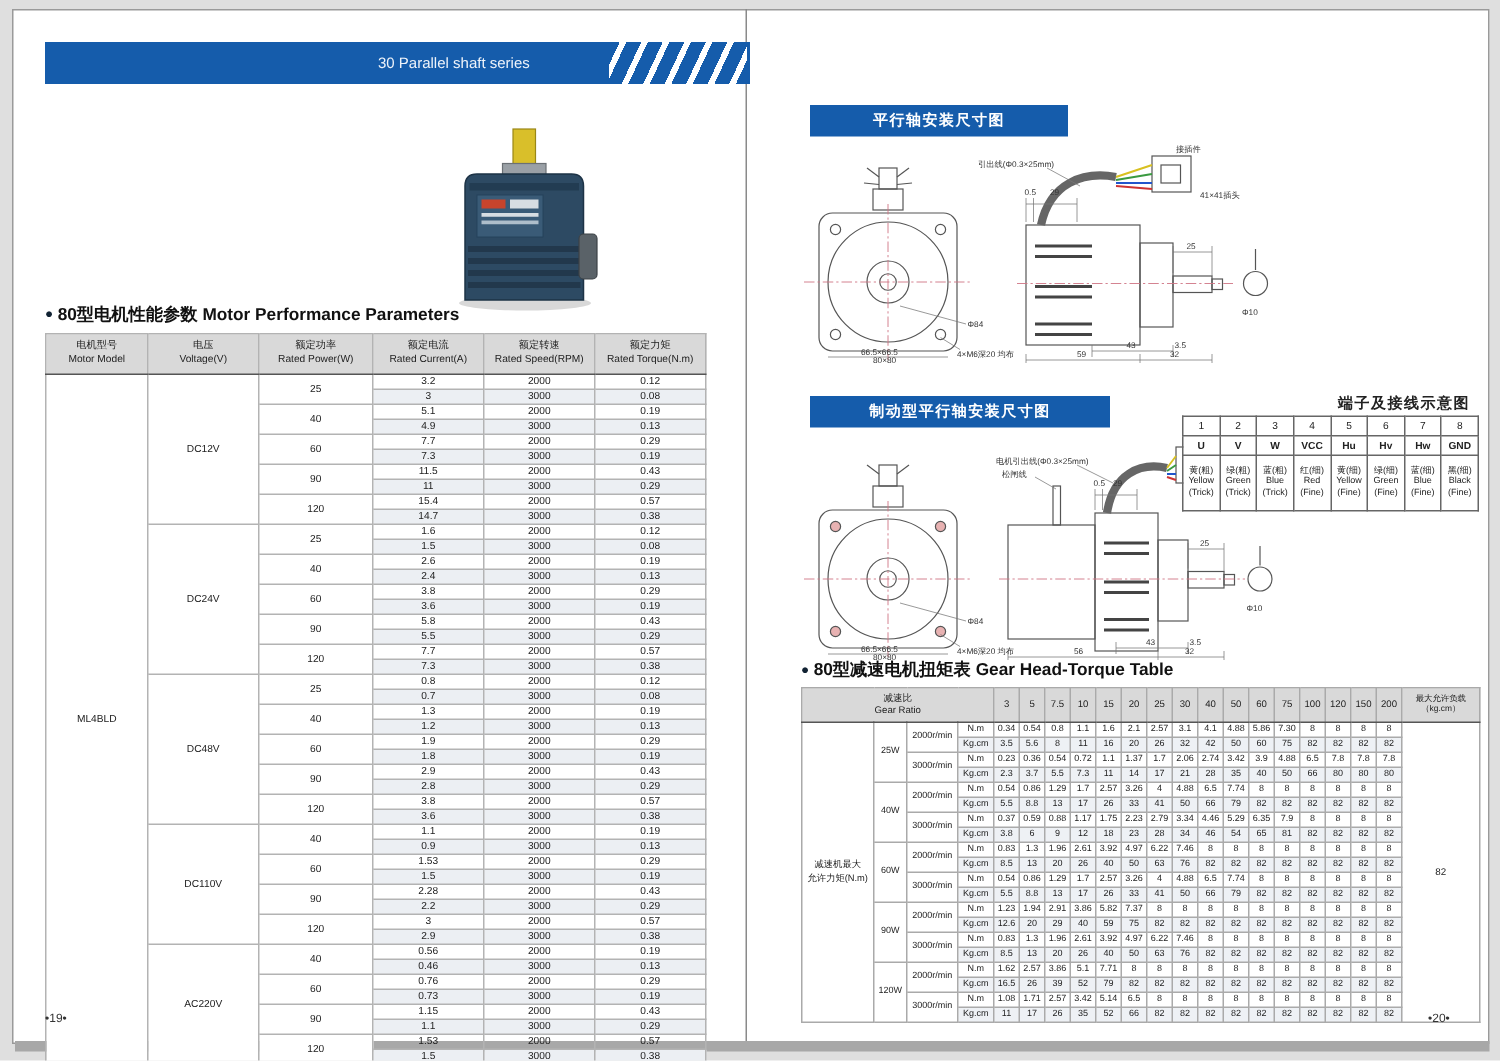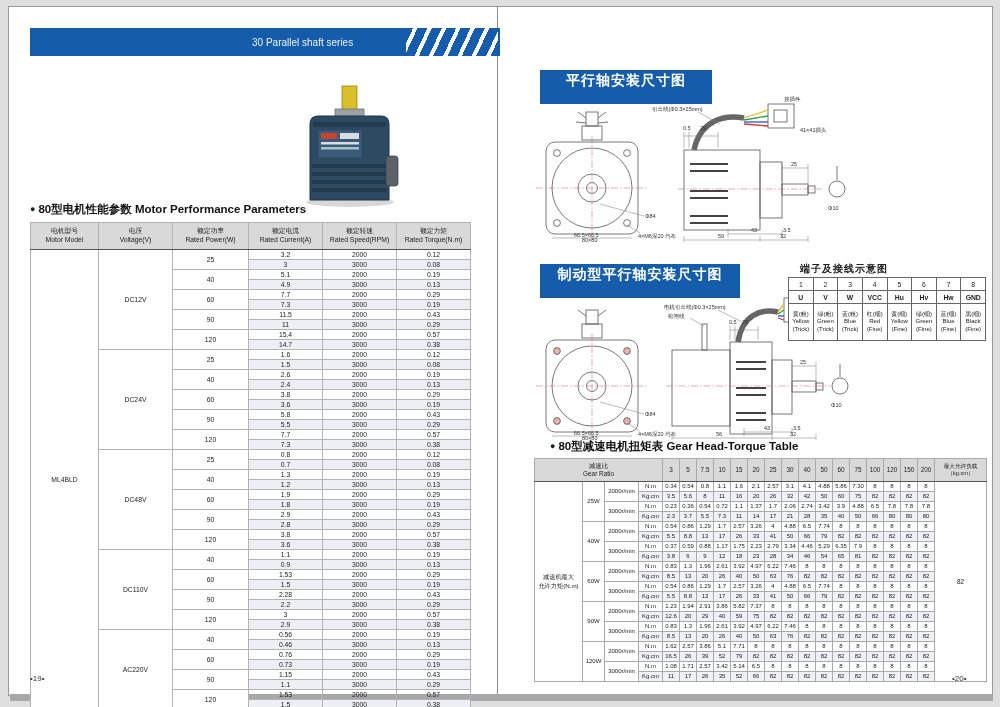--- a/index.html
+++ b/index.html
@@ -39,34 +39,34 @@
   .perf-table th,.perf-table td{border:0.5px solid #b3b3b3;padding:0;text-align:center;}
   .perf-table th{background:#d9d9d9;height:26px;font-weight:normal;font-size:6.8px;line-height:1.3;border-bottom:1px solid #555;}
   .perf-table td{height:9px;line-height:9px;}
   .perf-table tr.alt td{background:#eceff3;}
   .perf-table tr.group-top td{border-top:1.4px solid #333;}
   .perf-table tr.power-top td{border-top:1px solid #555;}
   .perf-table td.model-cell,.perf-table td.volt-cell,.perf-table td.power-cell{background:#fff;}
 
   
   .dia-box{
-    position:absolute;height:34px;background:var(--blue);color:#fff;
-    font-size:14px;font-weight:bold;text-align:center;line-height:21px;letter-spacing:1px;
+    position:absolute;height:21px;background:var(--blue);color:#fff;
+    font-size:10px;font-weight:bold;text-align:center;line-height:21px;letter-spacing:1px;
   }
   .dia1-box{left:540px;top:70px;width:172px;}
   .dia2-box{left:540px;top:264px;width:200px;}
 
   
   .drawing{position:absolute;}
   .drawing text{font-family:"Liberation Sans","DejaVu Sans",sans-serif;fill:#333;}
   .dw1{left:532px;top:92px;}
   .dw2{left:532px;top:288px;}
 
   
-  .term-title{position:absolute;left:800px;top:262px;width:180px;text-align:left;
+  .term-title{position:absolute;left:800px;top:262px;width:180px;text-align:right;
     font-size:10px;font-weight:bold;color:#222;letter-spacing:1px;}
   .term-table{position:absolute;left:788px;top:277px;width:198px;font-size:6.8px;border:1px solid #555;}
   .term-table td{border:0.6px solid #666;text-align:center;padding:0;background:#fff;}
   .term-table tr.t-num td{height:12px;}
   .term-table tr.t-sig td{height:12px;font-weight:bold;}
   .term-table tr.t-wire td{height:36px;font-size:6px;line-height:1.25;white-space:pre-line;}
 
   
   .tq-table{position:absolute;left:534px;top:458px;width:452px;font-size:6px;border:1px solid #444;}
   .tq-table th,.tq-table td{border:0.5px solid #aaa;padding:0;text-align:center;}
@@ -614,21 +614,21 @@
         <td>蓝(粗)<br>Blue<br>(Trick)</td>
         <td>红(细)<br>Red<br>(Fine)</td>
         <td>黄(细)<br>Yellow<br>(Fine)</td>
         <td>绿(细)<br>Green<br>(Fine)</td>
         <td>蓝(细)<br>Blue<br>(Fine)</td>
         <td>黑(细)<br>Black<br>(Fine)</td>
       </tr>
     </tbody>
 </table>
 
-<div class="sec-title" style="left:534px;top:439px;margin-left:16px;">
+<div class="sec-title" style="left:534px;top:439px;">
   <span class="bullet">●</span><span>80型减速电机扭矩表 Gear Head-Torque Table</span>
 </div>
 
 <table class="tq-table">
   <colgroup id="tq-cols">
       <col style="width:48px">
       <col style="width:22px">
       <col style="width:34px">
       <col style="width:24px">
       <col style="width:17px">

